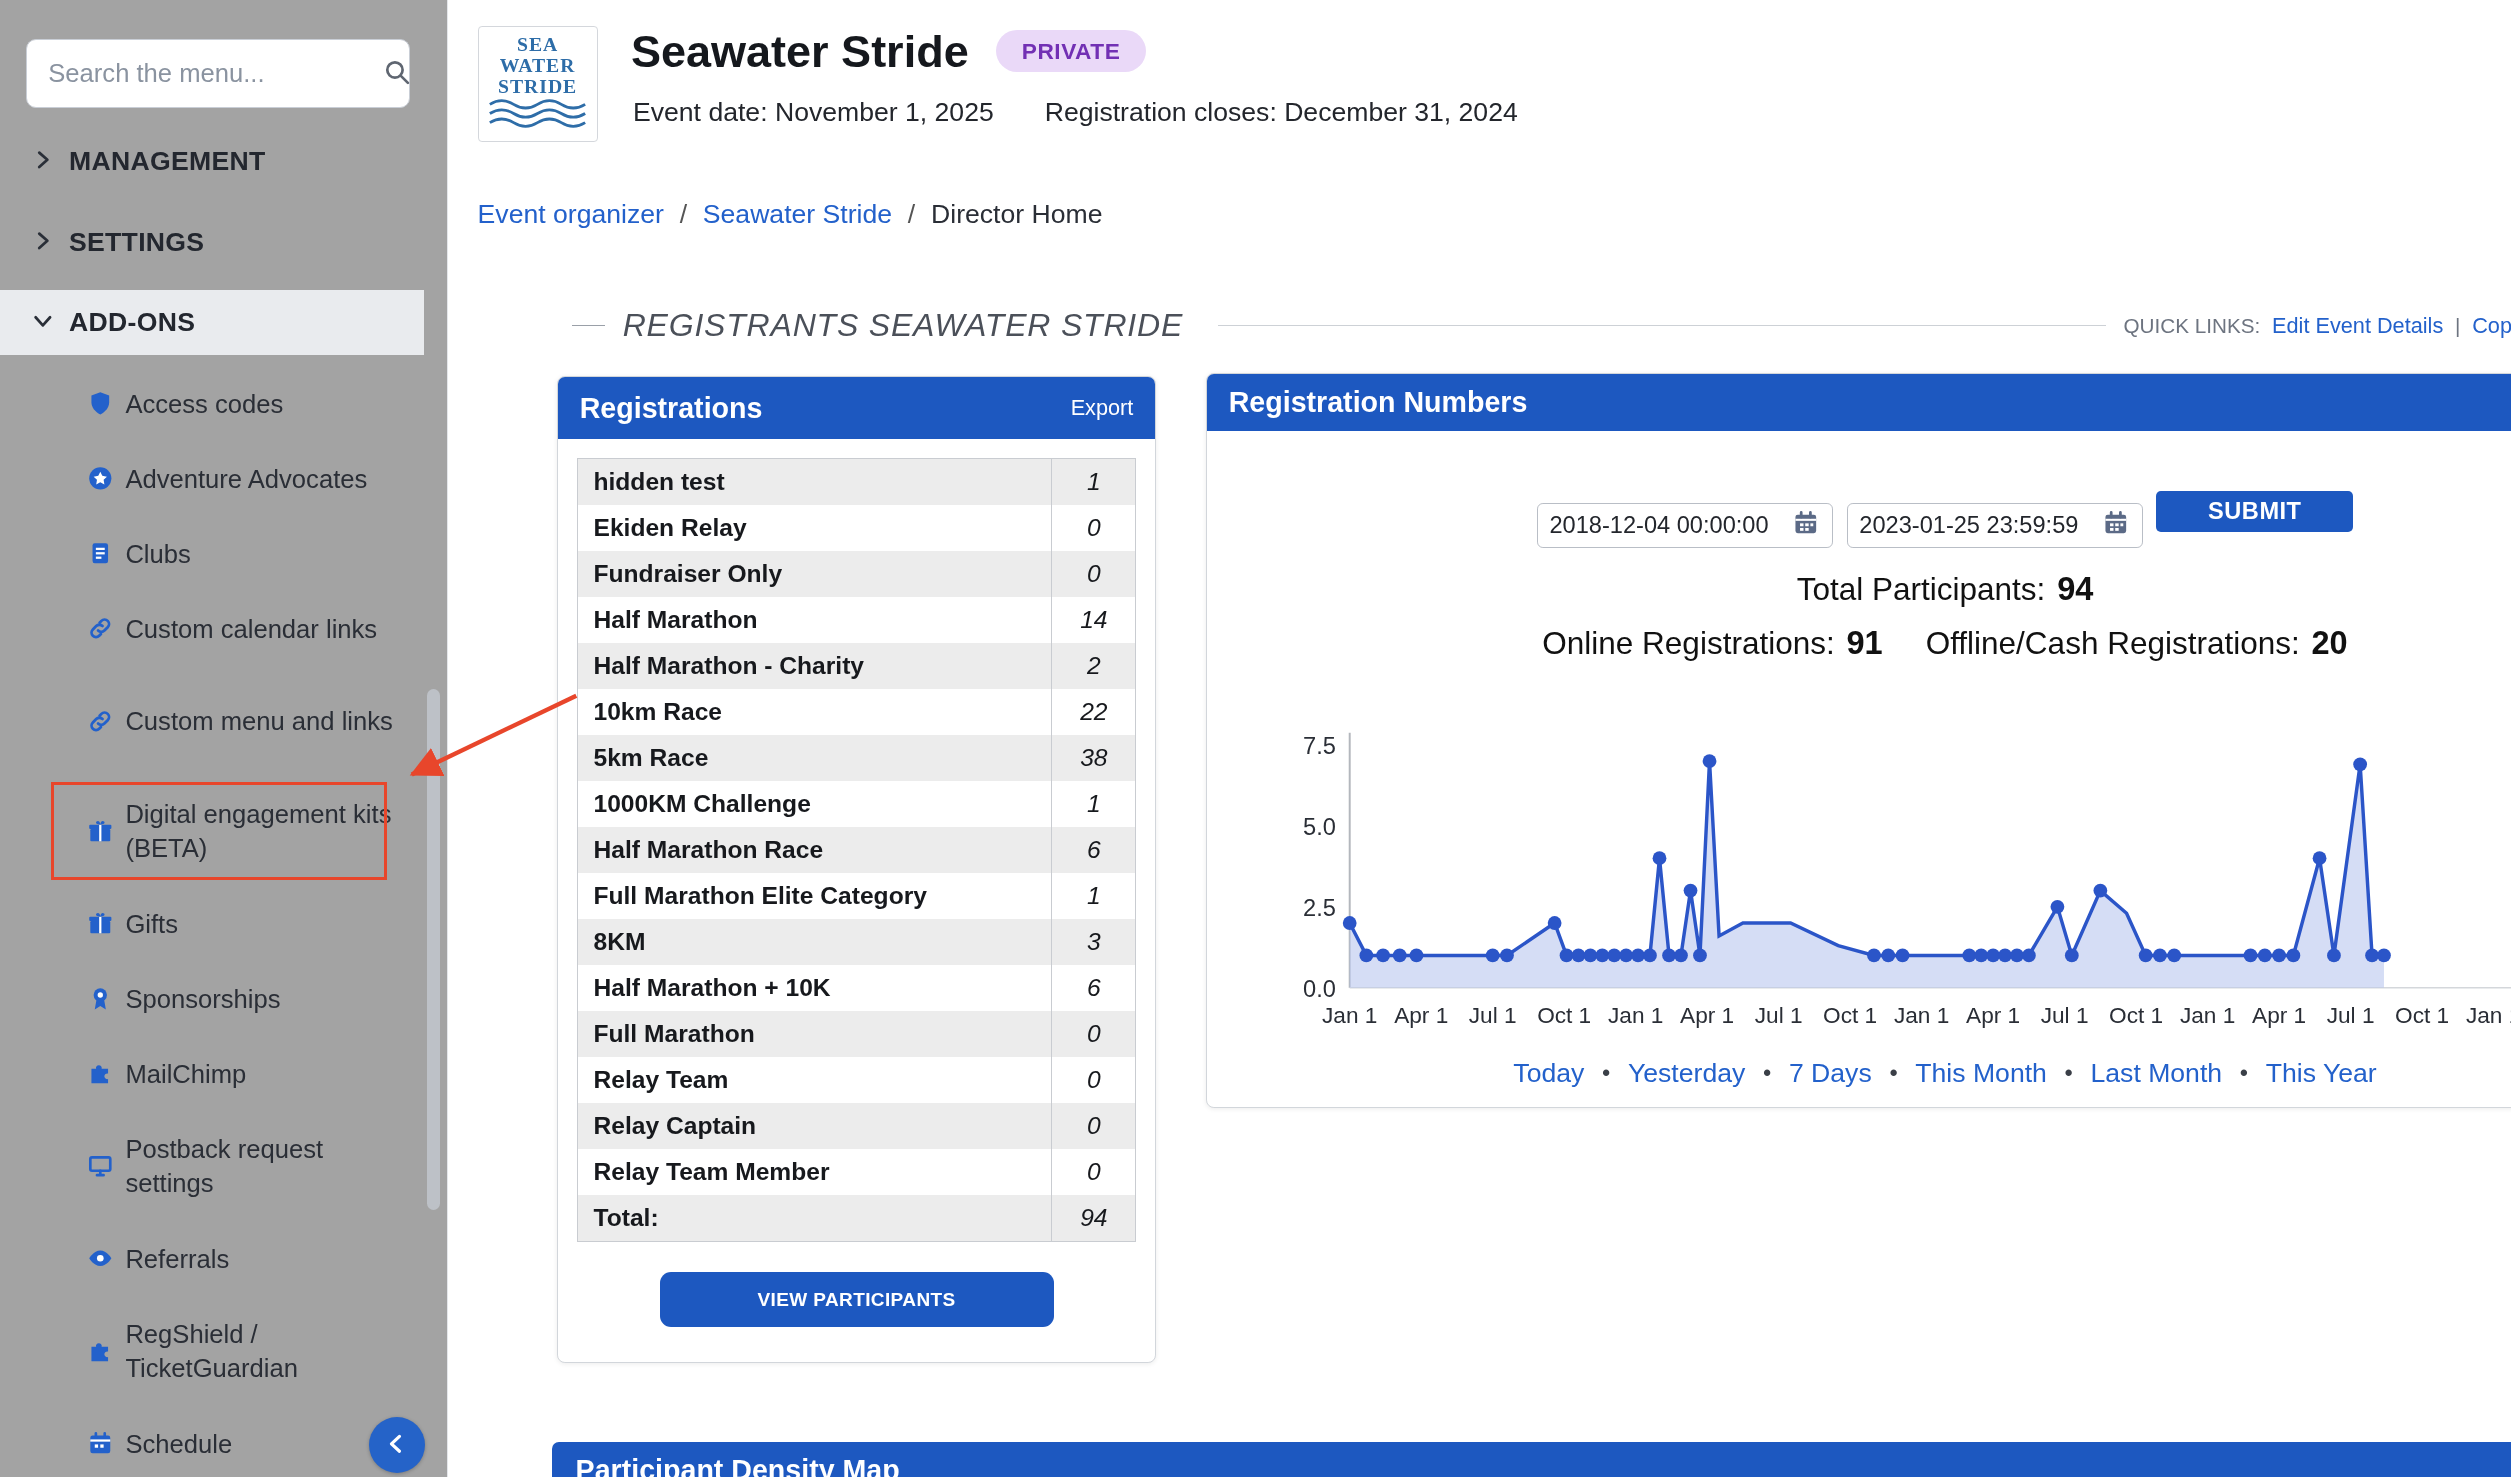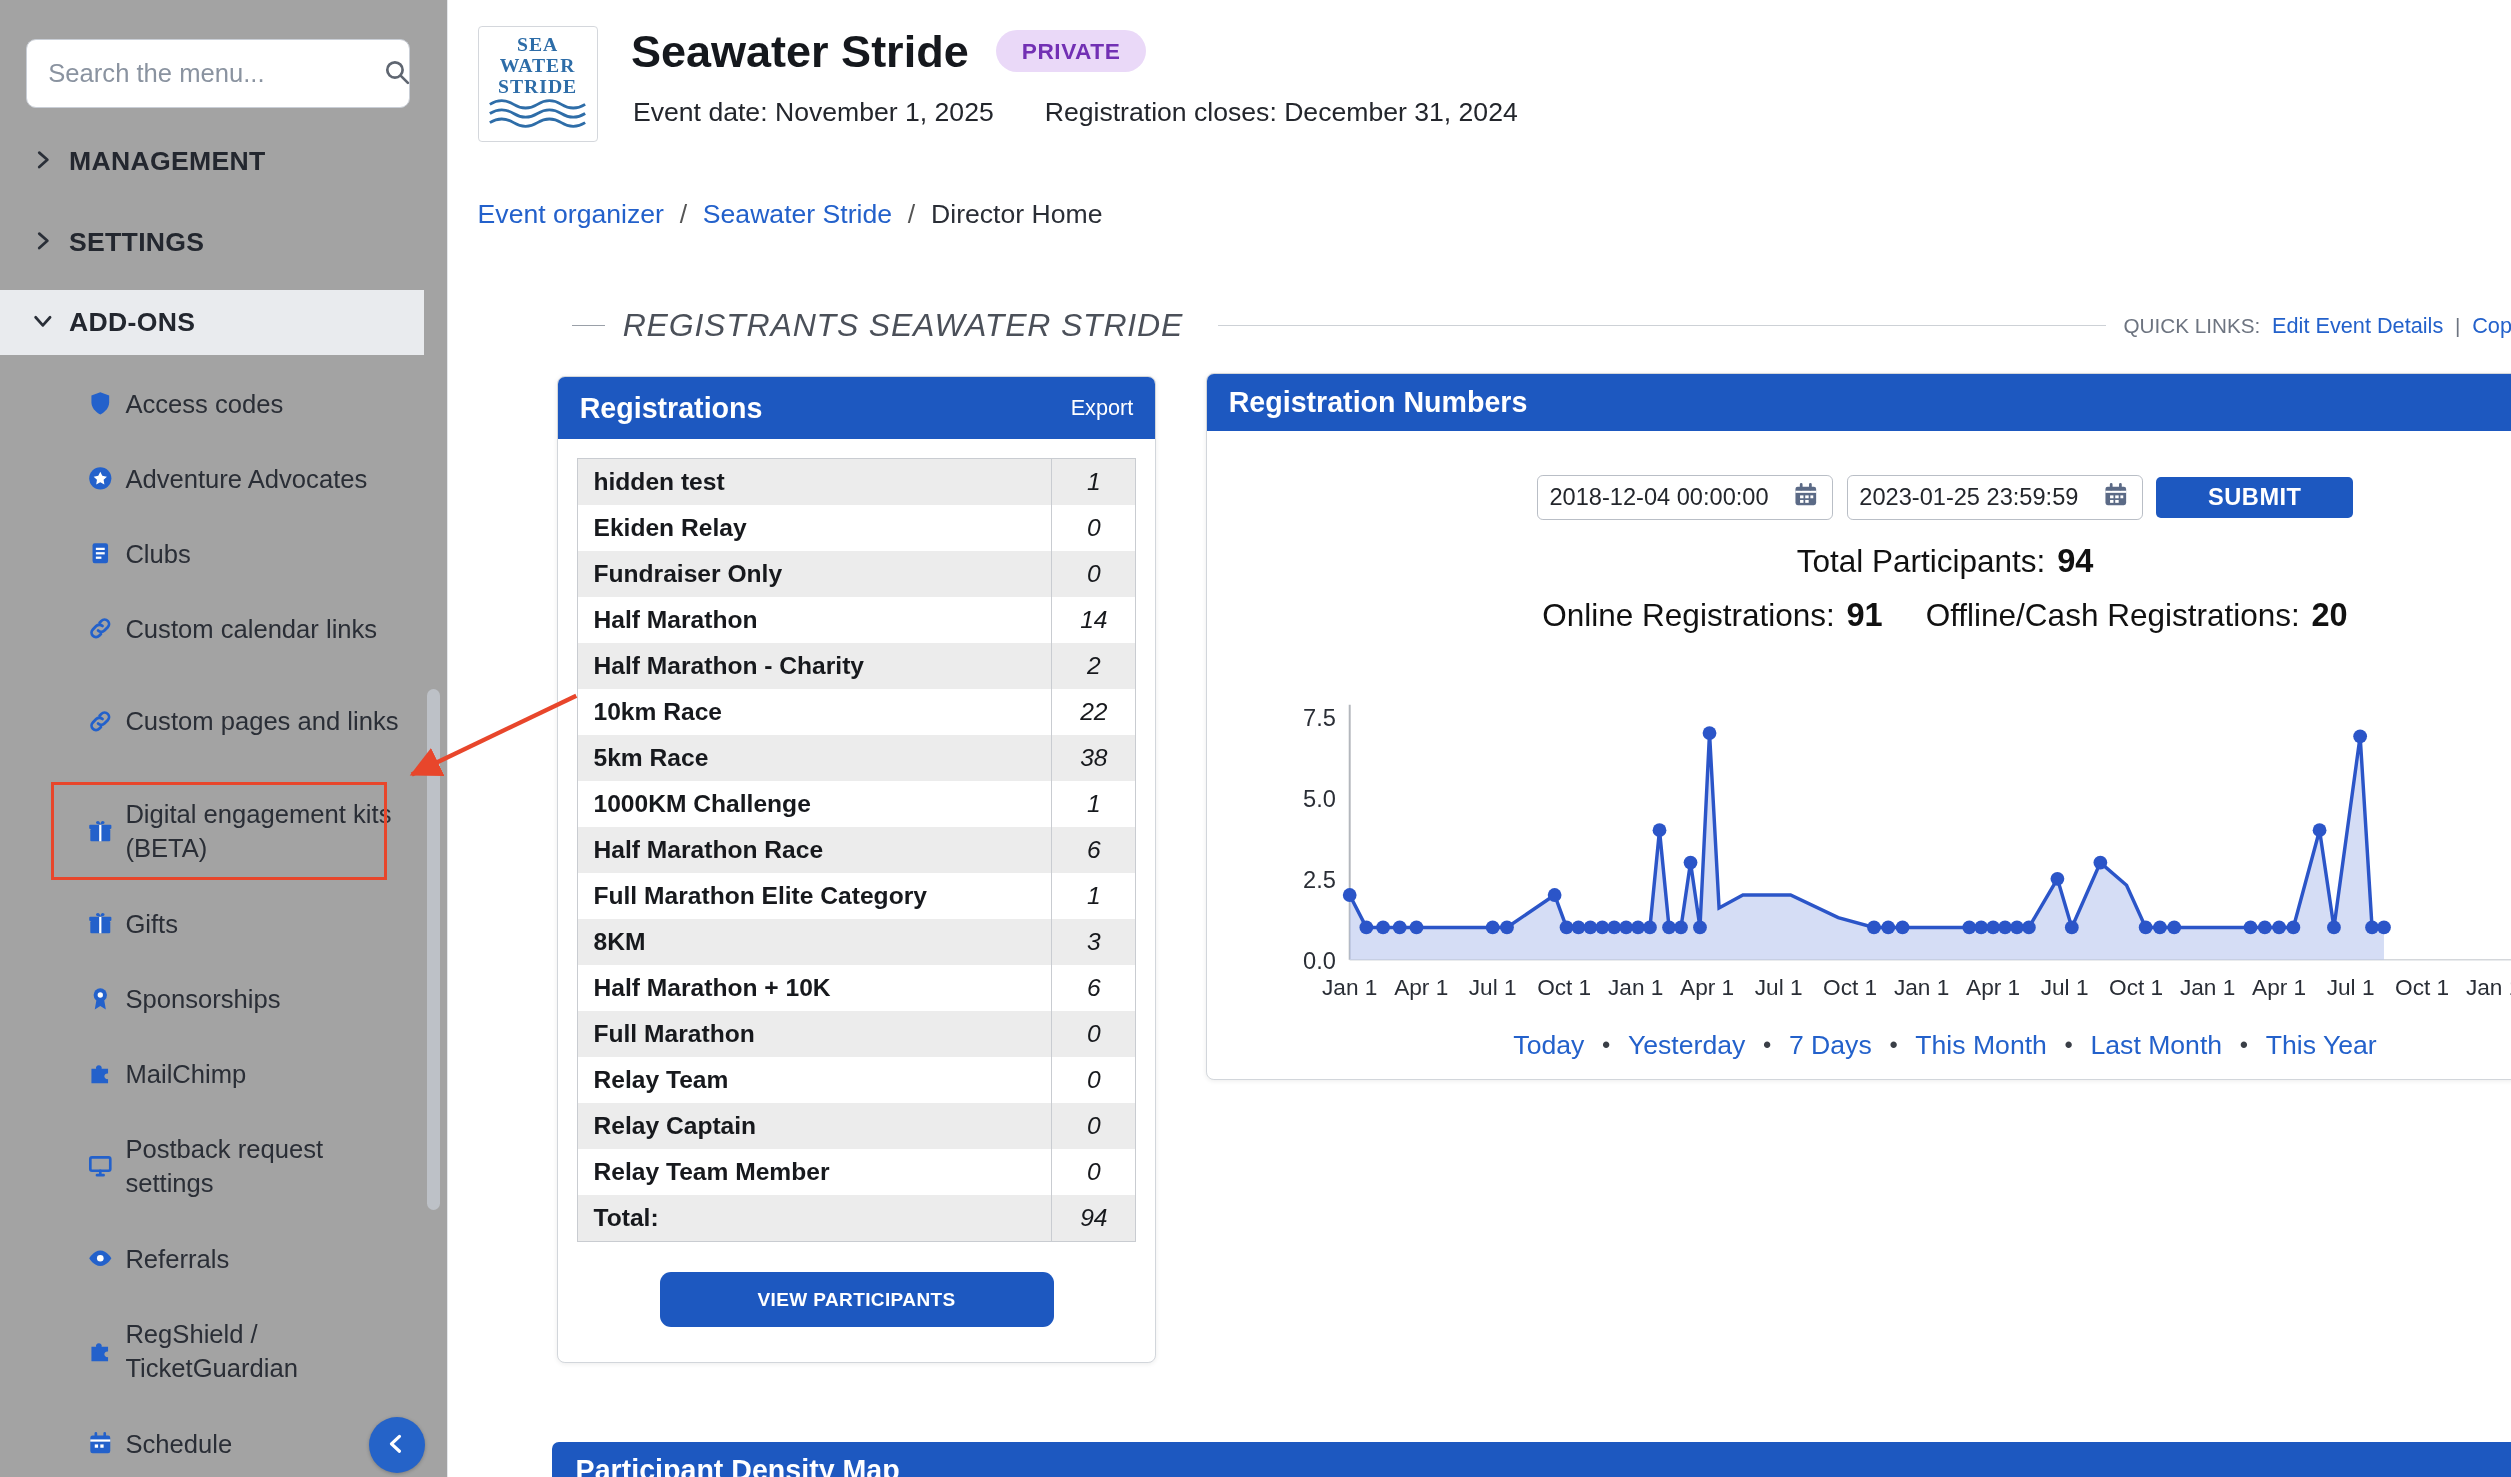--- a/index.html
+++ b/index.html
@@ -55,21 +55,21 @@
   .trow:nth-child(odd){background:#ececec;}
   .tlabel{flex:1;font-size:24.6px;font-weight:bold;color:#17191d;padding-left:15.8px;}
   .tval{width:83px;border-left:1px solid #c9ccd1;align-self:stretch;display:flex;align-items:center;justify-content:center;font-size:24.6px;font-style:italic;color:#17191d;}
   .btn-row{text-align:center;padding:11.8px 0 35px;}
   .btn-primary{background:#1d58c0;color:#fff;border:none;border-radius:11px;font-size:19px;font-weight:bold;font-family:inherit;cursor:pointer;}
   #view-participants{width:394px;height:55px;letter-spacing:0.4px;}
 
   #numbers-panel{left:757px;top:373px;width:1478px;padding-bottom:15.8px;}
   #numbers-panel .panel-header{height:57px;justify-content:flex-start;}
   .controls{display:flex;justify-content:center;align-items:center;gap:13.8px;margin-top:44px;}
-  .dateinput{width:296px;height:45px;border:1px solid #b9bec6;border-radius:5.9px;background:#fff;display:flex;align-items:center;justify-content:space-between;padding:0 11.8px;box-sizing:border-box;font-size:23.6px;color:#23262c;cursor:text;gap:7.9px;}
+  .dateinput{width:296px;height:45px;border:1px solid #b9bec6;border-radius:5.9px;background:#fff;display:flex;align-items:center;justify-content:space-between;padding:0 11.8px;box-sizing:border-box;font-size:23.6px;color:#23262c;cursor:text;gap:7.9px;margin-top:28px;}
   #submit-btn{width:197px;height:41px;font-size:23.6px;letter-spacing:0.5px;border-radius:4.9px;}
   .stat-line{text-align:center;font-size:31.5px;color:#111;margin-top:21.7px;height:39px;display:flex;justify-content:center;align-items:center;gap:43px;}
   .stat-line.online{margin-top:15.8px;}
   .group{display:inline-flex;gap:11.8px;align-items:baseline;}
   .group b{font-size:32.5px;}
   #reg-chart{display:block;margin:44px 0 0 59px;}
   .ytick{font-size:24px;fill:#2a2e36;}
   .xtick{font-size:23px;fill:#2a2e36;}
   .range-links{display:flex;justify-content:center;align-items:center;gap:17.7px;margin-top:5.9px;font-size:26.6px;height:35px;}
   .range-links a{color:#2361cb;text-decoration:none;cursor:pointer;}
@@ -152,21 +152,21 @@
           </span>
         <span class="ilabel">Custom calendar links</span>
       </li>
       <li class="two">
         <span class="iicon">
             <svg width="26.6" height="26.6" viewBox="0 0 24 24">
               <path d="M10 14a4 4 0 0 0 5.7 0l3-3a4 4 0 0 0-5.7-5.7L11.4 7" fill="none" stroke="#2361cb" stroke-width="2.5" stroke-linecap="round"></path>
               <path d="M14 10a4 4 0 0 0-5.7 0l-3 3a4 4 0 0 0 5.7 5.7l1.6-1.6" fill="none" stroke="#2361cb" stroke-width="2.5" stroke-linecap="round"></path>
             </svg>
           </span>
-        <span class="ilabel">Custom pages and links</span>
+        <span class="ilabel">Custom menu and links</span>
       </li>
       <li class="two">
         <div class="red-box"></div>
         <span class="iicon">
             <svg width="26.6" height="26.6" viewBox="0 0 24 24">
               <rect x="3" y="10" width="18" height="11" rx="1" fill="#2361cb"></rect>
               <rect x="2" y="6" width="20" height="4" rx="1" fill="#2361cb"></rect>
               <rect x="11" y="6" width="2" height="15" fill="#fff"></rect>
               <path d="M12 6C9.2 6 7.2 4.6 8.6 3.2 10 1.8 12 3.2 12 6zm0 0c2.8 0 4.8-1.4 3.4-2.8C14 1.8 12 3.2 12 6z" fill="#2361cb"></path>
             </svg>

